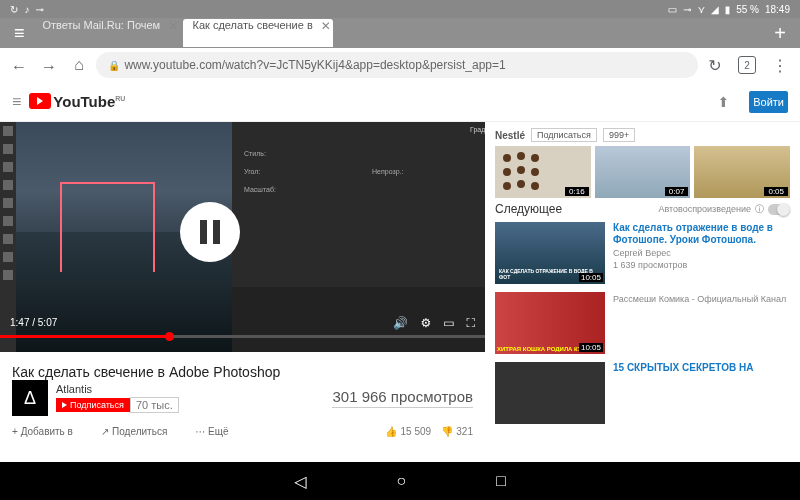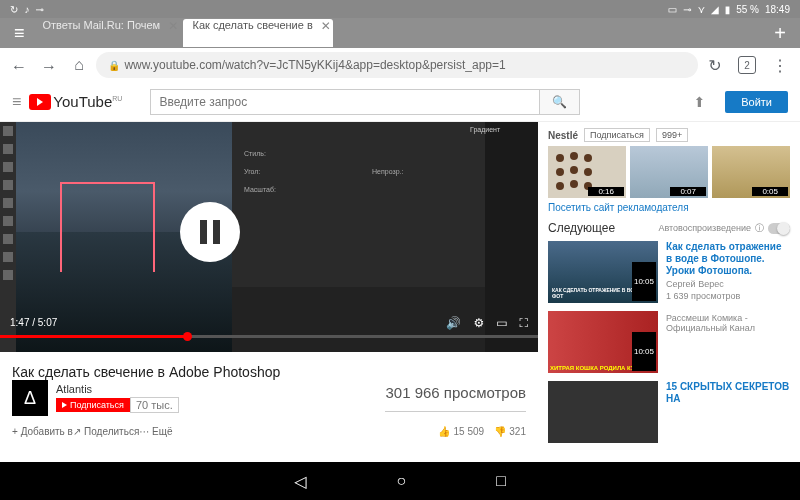--- a/index.html
+++ b/index.html
@@ -15,32 +15,32 @@
 .plus{margin-left:auto;color:#fff;font-size:20px;padding:0 8px}
 .urlbar{height:34px;background:#fff;display:flex;align-items:center;padding:0 6px;gap:4px}
 .navbtn{width:26px;height:26px;display:flex;align-items:center;justify-content:center;color:#5f6368;font-size:16px}
 .urlbox{flex:1;height:26px;border:none;background:#f1f1f1;border-radius:13px;padding:0 12px;font-size:12px;color:#666;display:flex;align-items:center}
 .lock{font-size:10px;margin-right:4px;color:#5b5b5b}
 .tabcount{width:18px;height:18px;border:1.5px solid #5f6368;border-radius:3px;display:flex;align-items:center;justify-content:center;font-size:10px;color:#5f6368;margin:0 6px}
 .dots{font-size:16px;color:#5f6368;padding:0 6px}
 .content{height:380px;background:#fff;overflow:hidden;display:flex;flex-direction:column}
 .ythead{height:40px;display:flex;align-items:center;padding:0 12px;gap:8px;border-bottom:1px solid #eee}
 .ytham{color:#888;font-size:16px}
-.ytlogo{display:flex;align-items:flex-end;font-weight:normal;font-size:15px}
+.ytlogo{display:flex;align-items:flex-start;font-weight:bold;font-size:15px}
 .ytplay{width:22px;height:16px;background:#ff0000;border-radius:3px;display:flex;align-items:center;justify-content:center;margin-right:2px}
 .ytplay:before{content:'';border-left:6px solid #fff;border-top:4px solid transparent;border-bottom:4px solid transparent}
 .yttxt{color:#282828}
 .ytru{font-size:7px;color:#888;align-self:flex-start;margin-top:2px}
 .searchwrap{flex:1;display:flex;max-width:430px;margin-left:20px}
 .searchbox{flex:1;height:26px;border:1px solid #ccc;padding:0 8px;font-size:12px;color:#999}
 .searchbtn{width:40px;height:26px;background:#f8f8f8;border:1px solid #ccc;border-left:none;display:flex;align-items:center;justify-content:center;color:#888;font-size:12px}
 .uploadicn{margin-left:auto;color:#888;font-size:14px;padding:0 12px}
-.signin{background:#167ac6;color:#fff;padding:5px 16px;font-size:11px;border-radius:2px}
+.signin{background:#167ac6;color:#fff;padding:5px 4px;font-size:11px;border-radius:2px}
 .main{flex:1;display:flex;overflow:hidden}
-.left{width:538px;background:#fff}
+.left{width:485px;background:#fff}
 .player{height:230px;background:#1a1a1a;position:relative;overflow:hidden}
 .scene{position:absolute;left:0;top:0;width:240px;height:230px;background:linear-gradient(#3a4a5a 0%,#4a5a6a 30%,#2a3540 60%,#1a2530 100%)}
 .horizon{position:absolute;top:110px;left:0;width:240px;height:120px;background:linear-gradient(#2a3842,#0d1518)}
 .frame{position:absolute;left:60px;top:60px;width:95px;height:90px;border:2px solid #ff667a;border-bottom:none}
 .psui{position:absolute;left:232px;top:0;width:253px;height:165px;background:#2a2a2a}
 .pslab{position:absolute;color:#aaa;font-size:7px}
 .pstab{position:absolute;left:232px;top:2px;color:#ccc;font-size:7px;display:flex;gap:10px;padding:2px 6px}
 .tools{position:absolute;left:0;top:0;width:16px;height:230px;background:#2e2e2e;display:flex;flex-direction:column;align-items:center;padding-top:4px;gap:8px}
 .tool{width:10px;height:10px;background:#666}
 .timeline{position:absolute;left:232px;top:165px;width:253px;height:65px;background:#222}
@@ -54,40 +54,40 @@
 .vinfo{padding:12px}
 .vtitle{font-size:14px;color:#222;margin-bottom:0}
 .chinfo{display:flex;align-items:center;gap:8px}
 .chlogo{width:36px;height:36px;background:#000;color:#fff;display:flex;align-items:center;justify-content:center;font-size:18px}
 .chdet{display:flex;flex-direction:column;gap:2px}
 .chname{font-size:11px;color:#333}
 .subrow{display:flex;align-items:center}
 .subbtn{background:#f00;color:#fff;padding:2px 6px;font-size:9px;display:flex;align-items:center;gap:3px}
 .subbtn:before{content:'';border-left:5px solid #fff;border-top:3px solid transparent;border-bottom:3px solid transparent}
 .subcount{border:1px solid #ccc;padding:1px 5px;font-size:11px;color:#777}
-.views{margin-left:auto;text-align:right;font-size:15px;color:#555;border-bottom:1px solid #ccc;padding-bottom:10px}
-.actions{display:flex;gap:0;margin-top:10px;font-size:10px;color:#666;align-items:flex-end}
+.views{margin-left:auto;text-align:right;font-size:15px;color:#555;border-bottom:1px solid #ccc;padding-bottom:2px}
+.actions{display:flex;gap:28px;margin-top:10px;font-size:10px;color:#666;align-items:flex-end}
 .likes{margin-left:auto;display:flex;gap:10px;align-items:center;font-size:10px;color:#777}
 .right{flex:1;padding:6px 10px;background:#fff;font-size:10px}
 .adhead{display:flex;align-items:center;gap:6px;margin-bottom:4px}
 .adbrand{font-size:10px;color:#555;font-weight:bold}
 .adsub{border:1px solid #ccc;padding:1px 5px;font-size:9px;color:#555}
 .adthumbs{display:flex;gap:4px;margin-bottom:4px}
 .adth{flex:1;height:52px;background:#c4a574;position:relative}
 .adth.cookies{background:#d8d0c0}
-.adth .dur{position:absolute;right:2px;bottom:2px;background:#000;color:#fff;font-size:8px;padding:0 10px}
+.adth .dur{position:absolute;right:2px;bottom:2px;background:#000;color:#fff;font-size:8px;padding:0 4px}
 .adlink{color:#167ac6;font-size:10px;margin-bottom:8px;display:block}
 .upnext{display:flex;align-items:center;margin-bottom:6px}
 .upnext-lbl{font-size:12px;color:#333;font-weight:normal}
 .autoplay{margin-left:auto;font-size:9px;color:#888;display:flex;align-items:center;gap:4px}
 .toggle{width:22px;height:11px;background:#ccc;border-radius:6px;position:relative}
 .toggle:after{content:'';position:absolute;right:0;top:-1px;width:13px;height:13px;background:#eee;border-radius:50%;box-shadow:0 1px 2px rgba(0,0,0,0.3)}
 .rec{display:flex;gap:8px;margin-bottom:8px}
 .recth{width:110px;height:62px;background:#3a5a7a;position:relative;flex-shrink:0}
-.recth .dur{position:absolute;right:2px;bottom:2px;background:#000;color:#fff;font-size:8px;padding:15px 2px}
+.recth .dur{position:absolute;right:2px;bottom:2px;background:#000;color:#fff;font-size:8px;padding:0 2px}
 .recinfo{flex:1}
 .rectitle{font-size:10px;color:#167ac6;font-weight:bold;line-height:1.2}
 .recch{font-size:9px;color:#888;margin-top:2px}
 .navbar{position:absolute;left:0;bottom:0;width:800px;height:38px;background:#000;display:flex;align-items:center;justify-content:center;gap:90px;color:#fff}
 .navicn{font-size:16px}
 .cookie{width:8px;height:8px;background:#5a3820;border-radius:50%;position:absolute}
 .kitten{background:linear-gradient(#d4c090,#b0985a)}
 .recth2{background:linear-gradient(to right,#c44,#a22);display:flex;align-items:flex-end;padding:2px}
 .recth2txt{color:#ff0;font-size:6px;font-weight:bold}
 </style>
@@ -138,24 +138,20 @@
 </div>
 
 <div class="content">
   <div class="ythead">
     <div class="ytham">≡</div>
     <div class="ytlogo">
       <div class="ytplay"></div>
       <span class="yttxt">YouTube</span>
       <span class="ytru">RU</span>
     </div>
-    <div class="searchwrap">
-      <input class="searchbox" placeholder="Введите запрос" style="">
-      <div class="searchbtn">🔍</div>
-    </div>
     <div class="uploadicn">⬆</div>
     <div class="signin">Войти</div>
   </div>
 
   <div class="main">
     <div class="left">
       <div class="player">
         <div class="scene">
           <div class="horizon"></div>
           <div class="frame"></div>
@@ -241,21 +237,20 @@
             <div class="cookie" style="left:36px;top:36px"></div>
           <span class="dur">0:16</span>
         </div>
         <div class="adth" style="background:linear-gradient(#b8c8d8,#90a8b8)">
           <span class="dur">0:07</span>
         </div>
         <div class="adth kitten">
           <span class="dur">0:05</span>
         </div>
       </div>
-      <a class="adlink">Посетить сайт рекламодателя</a>
 
       <div class="upnext">
         <span class="upnext-lbl">Следующее</span>
         <div class="autoplay">
           <span>Автовоспроизведение</span>
           <span>ⓘ</span>
           <div class="toggle"></div>
         </div>
       </div>
 

